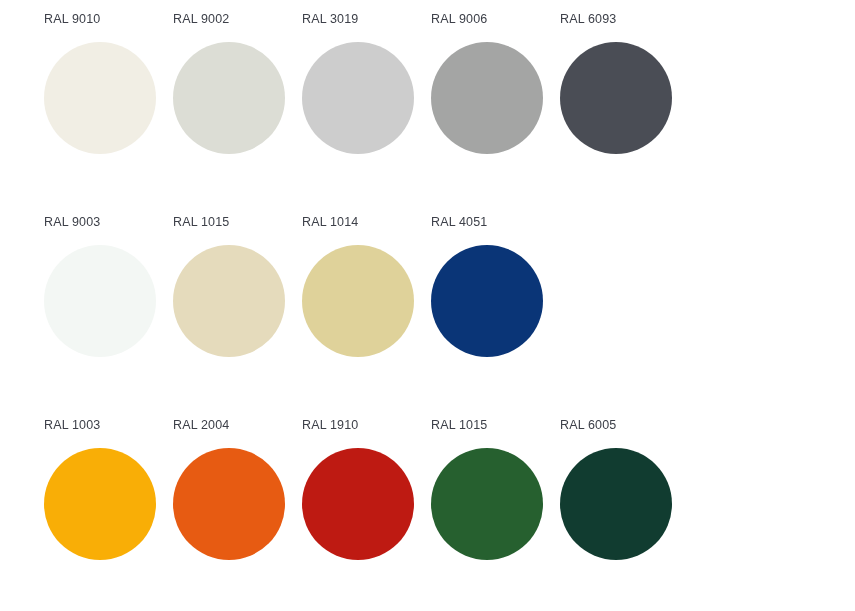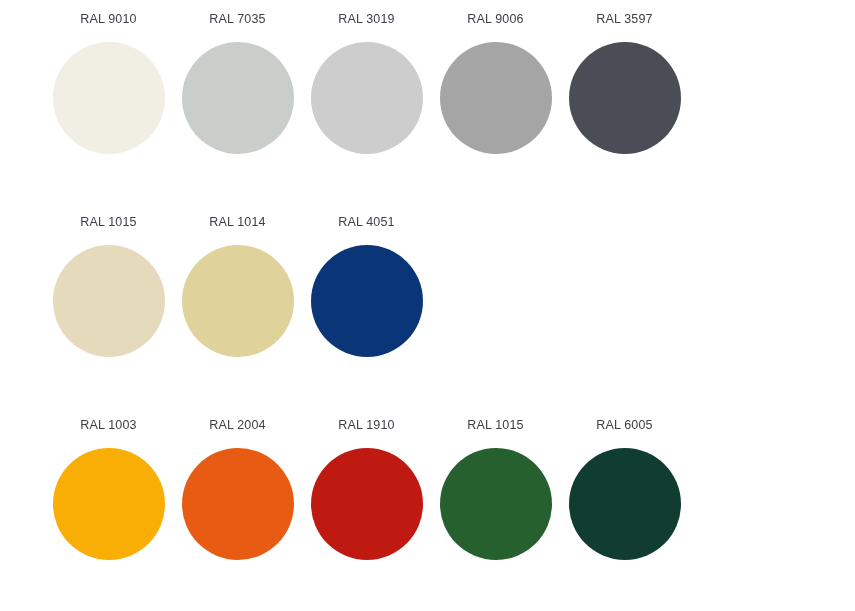--- a/index.html
+++ b/index.html
@@ -24,21 +24,21 @@
     display: flex;
     height: 203px;
     padding-left: 44px;
     box-sizing: border-box;
   }
   .swatch-cell {
     width: 129px;
     flex: 0 0 129px;
     display: flex;
     flex-direction: column;
-    align-items: center;
+    align-items: flex-start;
   }
   .swatch-cell.is-empty {
     visibility: hidden;
   }
   .swatch-label {
     font-size: 12.5px;
     line-height: 14px;
     color: #3d4049;
     letter-spacing: 0.15px;
     white-space: nowrap;
@@ -55,37 +55,41 @@
 </head>
 <body style="background: rgb(255, 255, 255);">
 
 <div id="palette">
     <div class="swatch-row">
       <div class="swatch-cell">
         <div class="swatch-label">RAL 9010</div>
         <div class="swatch-dot" style="background-color: rgb(241, 238, 228);"></div>
       </div>
       <div class="swatch-cell">
-        <div class="swatch-label">RAL 7035</div>
-        <div class="swatch-dot" style="background-color: rgb(201, 206, 203);"></div>
+        <div class="swatch-label">RAL 9002</div>
+        <div class="swatch-dot" style="background-color: rgb(220, 221, 213);"></div>
       </div>
       <div class="swatch-cell">
         <div class="swatch-label">RAL 3019</div>
         <div class="swatch-dot" style="background-color: rgb(205, 205, 205);"></div>
       </div>
       <div class="swatch-cell">
         <div class="swatch-label">RAL 9006</div>
         <div class="swatch-dot" style="background-color: rgb(164, 165, 164);"></div>
       </div>
       <div class="swatch-cell">
-        <div class="swatch-label">RAL 3597</div>
+        <div class="swatch-label">RAL 6093</div>
         <div class="swatch-dot" style="background-color: rgb(74, 77, 85);"></div>
       </div>
     </div>
     <div class="swatch-row">
+      <div class="swatch-cell">
+        <div class="swatch-label">RAL 9003</div>
+        <div class="swatch-dot" style="background-color: rgb(243, 247, 244);"></div>
+      </div>
       <div class="swatch-cell">
         <div class="swatch-label">RAL 1015</div>
         <div class="swatch-dot" style="background-color: rgb(229, 219, 188);"></div>
       </div>
       <div class="swatch-cell">
         <div class="swatch-label">RAL 1014</div>
         <div class="swatch-dot" style="background-color: rgb(223, 210, 154);"></div>
       </div>
       <div class="swatch-cell">
         <div class="swatch-label">RAL 4051</div>

